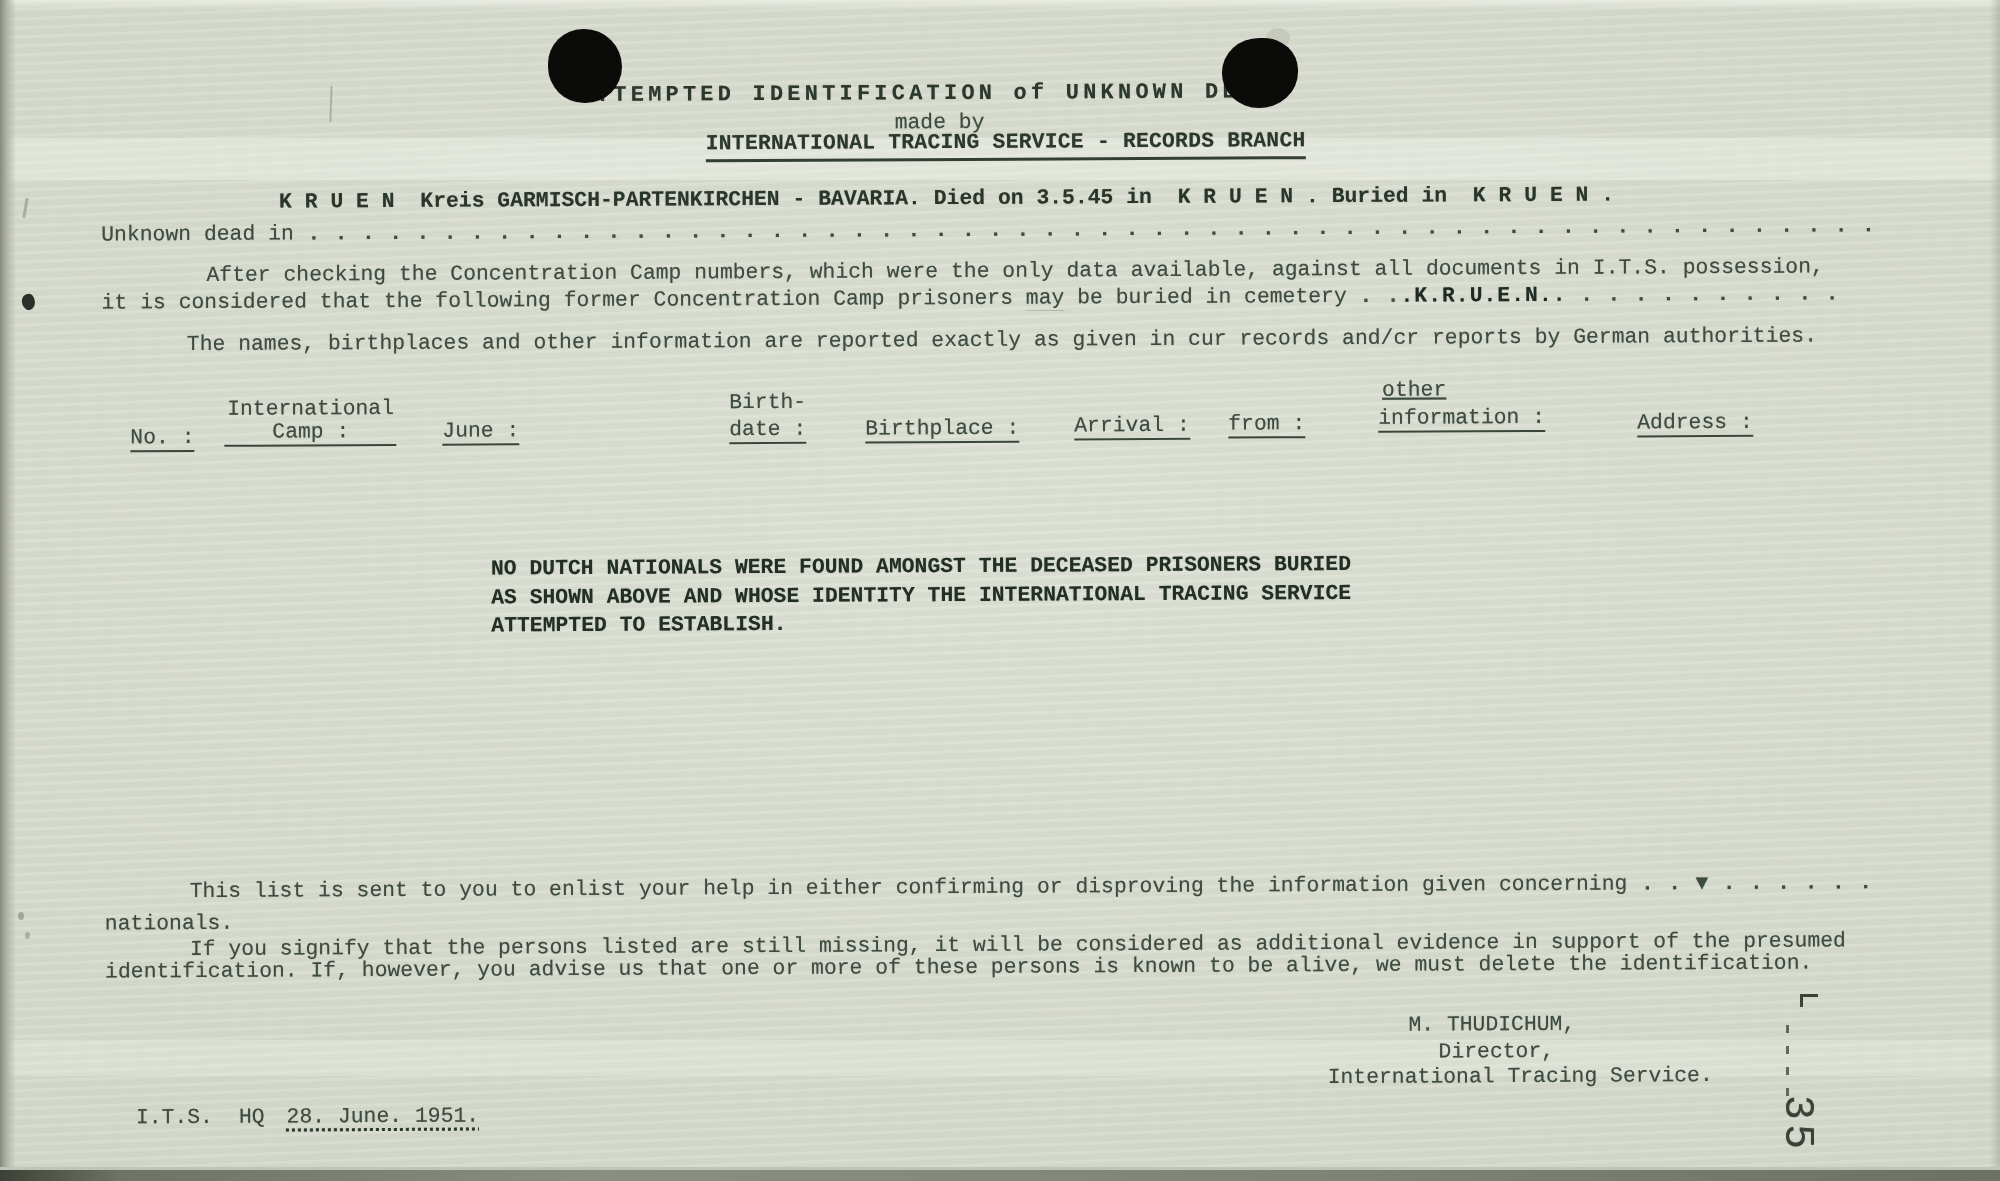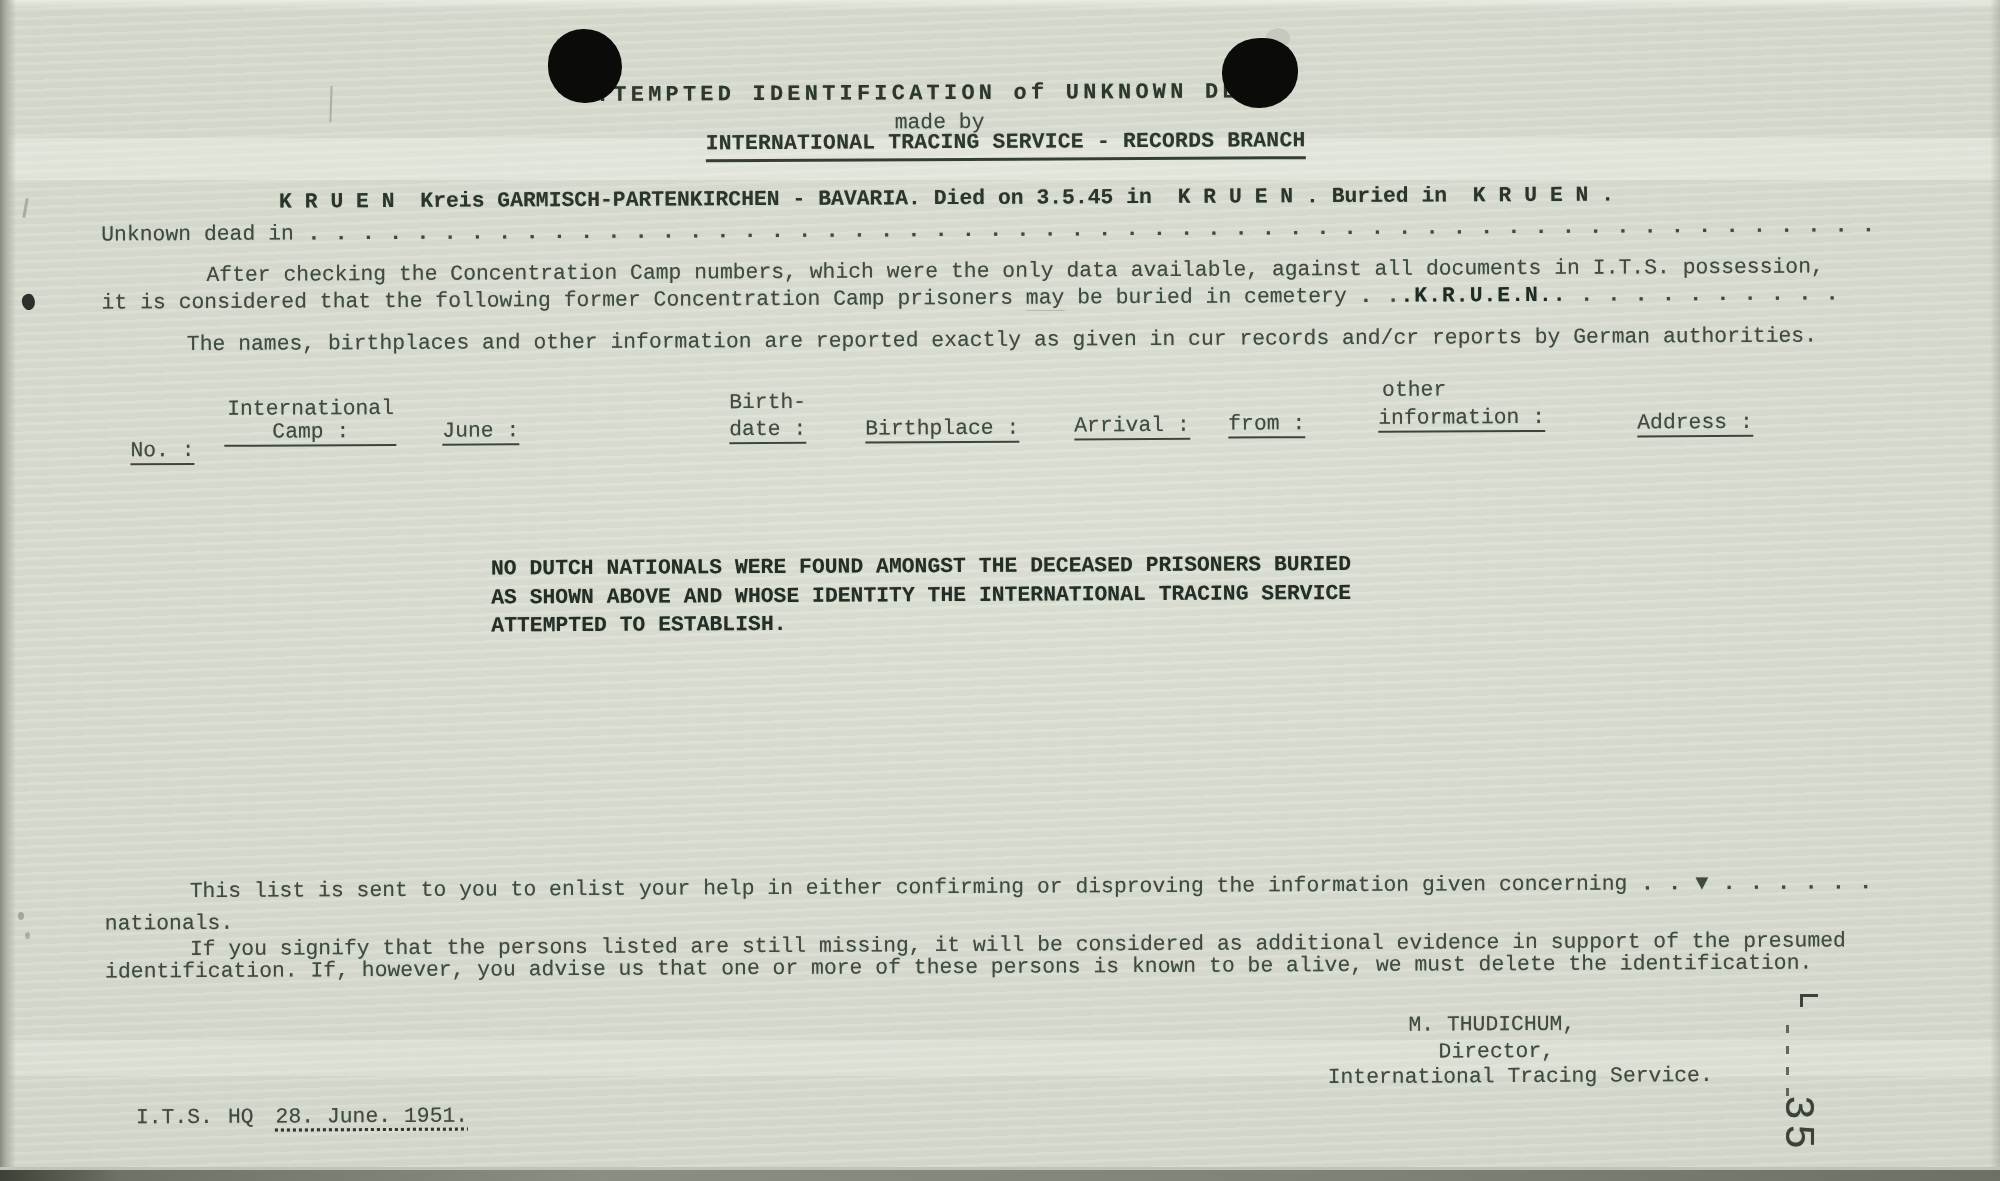--- a/index.html
+++ b/index.html
@@ -33,21 +33,21 @@
   .u{border-bottom:2px solid #3a463c;padding-bottom:1px;}
   .title1{font-weight:700;font-size:22px;letter-spacing:4.2px;color:#2c372e;}
   .title3{font-weight:700;letter-spacing:.2px;color:#2c372e;border-bottom:3px solid #333f35;padding-bottom:3px;}
   .loc{font-weight:700;color:#2a352c;}
   .kruen-overtype{font-weight:700;letter-spacing:1px;color:#1f2a22;font-family:Liberation Mono, monospace;}
   .notice{font-weight:700;color:#232e26;line-height:28.5px;}
   .th{position:absolute;line-height:24px;}
   .camp2{width:172px;text-indent:48px;}
   .sig{position:absolute;line-height:26px;}
   .footer-line{position:absolute;left:130px;top:1105px;line-height:26px;}
-  .footer-hq{margin-left:15px;}
+  .footer-hq{margin-left:26px;}
   .footer-date{margin-left:22px;text-decoration:underline dotted 3px #2e3930;text-underline-offset:6px;}
   
   .hole{position:absolute;background:#0b0c0a;}
   .hole1{left:548px;top:29px;width:74px;height:74px;border-radius:48% 52% 50% 50%;}
   .hole2{left:1222px;top:38px;width:76px;height:70px;border-radius:50% 46% 52% 50%;}
   .hole-notch{position:absolute;left:1266px;top:28px;width:24px;height:20px;background:#c6cabc;border-radius:50%;}
   .mark{position:absolute;pointer-events:none;}
   .mark-vline{left:330px;top:86px;width:2px;height:36px;background:#8d948a;opacity:.6;transform:rotate(2deg);}
   .mark-blob{left:22px;top:294px;width:13px;height:16px;background:#1c211c;border-radius:55% 40% 60% 50%;transform:rotate(-20deg);opacity:.92;}
   .mark-f1{left:24px;top:198px;width:3px;height:20px;background:#6f776d;opacity:.45;transform:rotate(10deg);}
@@ -78,29 +78,29 @@
     <div class="line pre loc" style="left:278px;top:190px;">K R U E N  Kreis GARMISCH-PARTENKIRCHEN - BAVARIA. Died on 3.5.45 in  K R U E N . Buried in  K R U E N .</div>
 
     <div class="line clip" style="left:100px;top:222px;width:1778px;"><span>Unknown dead in</span><span class="dots"> . . . . . . . . . . . . . . . . . . . . . . . . . . . . . . . . . . . . . . . . . . . . . . . . . . . . . . . . . . . . . .</span></div>
 
     <div class="line pre" style="left:205px;top:263px;">After checking the Concentration Camp numbers, which were the only data available, against all documents in I.T.S. possession,</div>
     <div class="line clip" style="left:100px;top:290px;width:1752px;"><span>it is considered that the following former Concentration Camp prisoners </span><span class="u">may</span><span> be buried in cemetery </span><span class="dots">. .</span><span class="kruen-overtype">.K.R.U.E.N..</span><span class="dots"> . . . . . . . . . . . . . .</span></div>
 
     <div class="line pre" style="left:185px;top:332px;">The names, birthplaces and other information are reported exactly as given in cur records and/cr reports by German authorities.</div>
 
     <div class="th" style="left:225px;top:398px;">International</div>
-    <div class="th u" style="left:128px;top:439px;">No. :</div>
+    <div class="th u" style="left:128px;top:426px;">No. :</div>
     <div class="th u camp2" style="left:222px;top:421px;">Camp :</div>
     <div class="th u" style="left:440px;top:421px;">June :</div>
     <div class="th" style="left:727px;top:394px;">Birth-</div>
     <div class="th u" style="left:727px;top:421px;">date :</div>
     <div class="th u" style="left:863px;top:421px;">Birthplace :</div>
     <div class="th u" style="left:1072px;top:419px;">Arrival :</div>
     <div class="th u" style="left:1226px;top:418px;">from :</div>
-    <div class="th" style="left:1380px;top:385px;">other</div>
+    <div class="th" style="left:1380px;top:385px;text-decoration:underline;">other</div>
     <div class="th u" style="left:1376px;top:413px;">information :</div>
     <div class="th u" style="left:1635px;top:410px;margin-top:9px;">Address :</div>
 
     <div class="line notice" style="left:488px;top:557px;">
       <div>NO DUTCH NATIONALS WERE FOUND AMONGST THE DECEASED PRISONERS BURIED</div>
       <div>AS SHOWN ABOVE AND WHOSE IDENTITY THE INTERNATIONAL TRACING SERVICE</div>
       <div>ATTEMPTED TO ESTABLISH.</div>
     </div>
 
     <div class="line clip" style="left:185px;top:879px;width:1680px;"><span>This list is sent to you to enlist your help in either confirming or disproving the information given concerning</span><span class="dots"> . . ▼ . . . . . . . . .</span></div>

